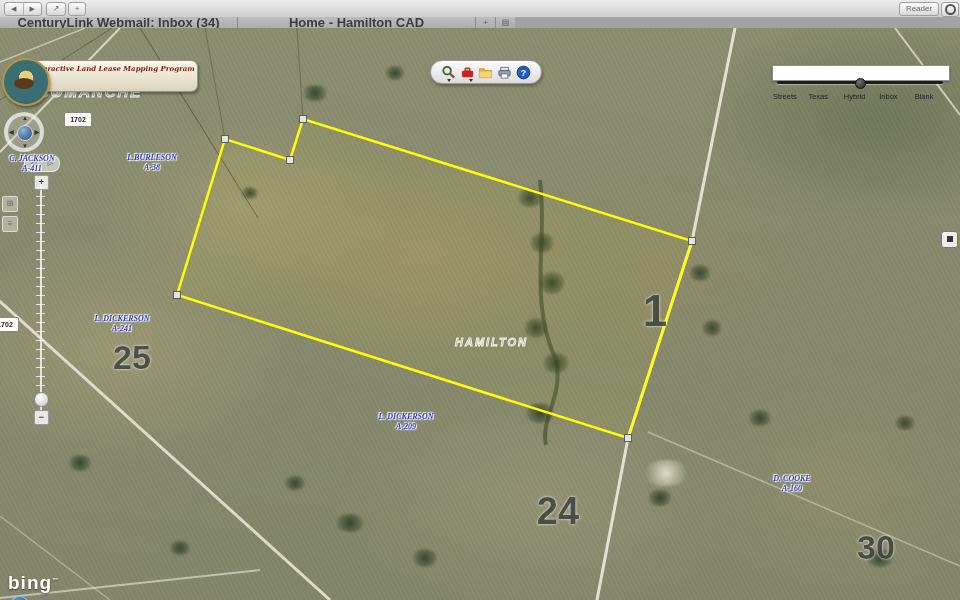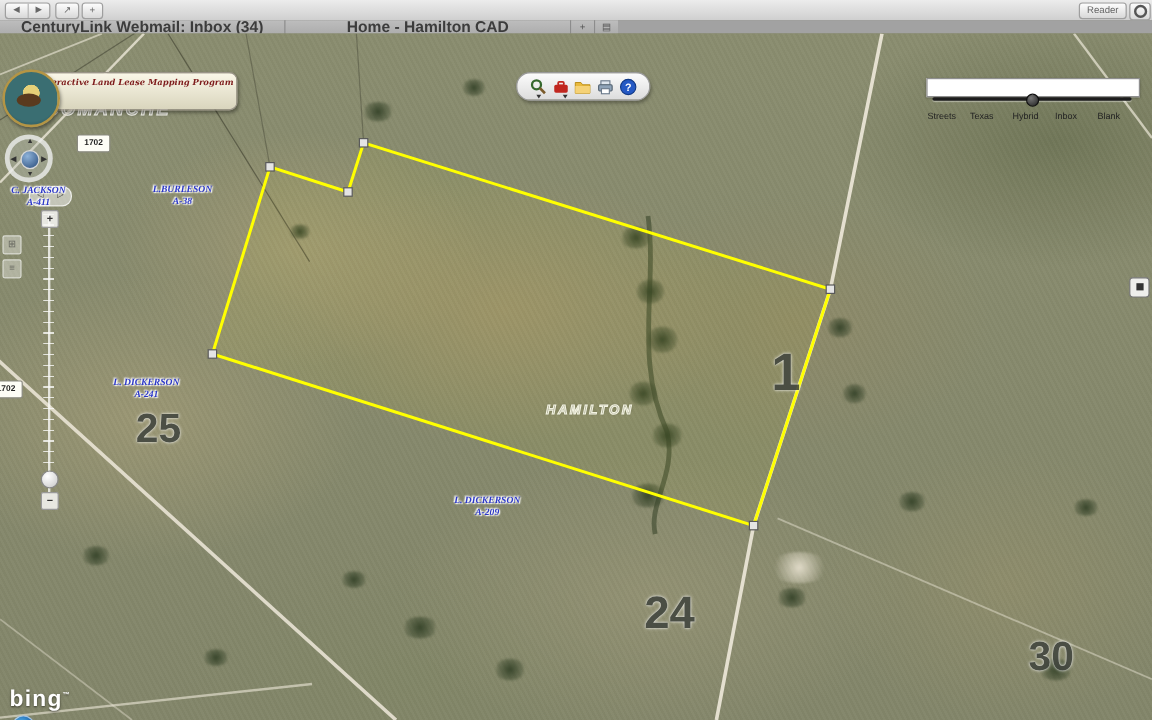--- a/index.html
+++ b/index.html
@@ -285,20 +285,24 @@
         <div>A-38</div>
       </div>
       <div class="survey-label" style="left: 62px; top: 286px;">
         <div>L. DICKERSON</div>
         <div>A-241</div>
       </div>
       <div class="survey-label" style="left: 346px; top: 384px;">
         <div>L. DICKERSON</div>
         <div>A-209</div>
       </div>
+      <div class="survey-label" style="left: 732px; top: 446px;">
+        <div>D. COOKE</div>
+        <div>A-160</div>
+      </div>
       <div class="blocknum" style="left: 132px; top: 310px; font-size: 34px;">25</div>
       <div class="blocknum" style="left: 655px; top: 258px; font-size: 44px;">1</div>
       <div class="blocknum" style="left: 558px; top: 462px; font-size: 38px;">24</div>
       <div class="blocknum" style="left: 876px; top: 500px; font-size: 34px;">30</div>
       <div class="shield" style="left: 64px; top: 84px;">1702</div>
       <div class="shield" style="left: -9px; top: 289px;">1702</div>
     </div>
 </div>
 
 </body></html>

